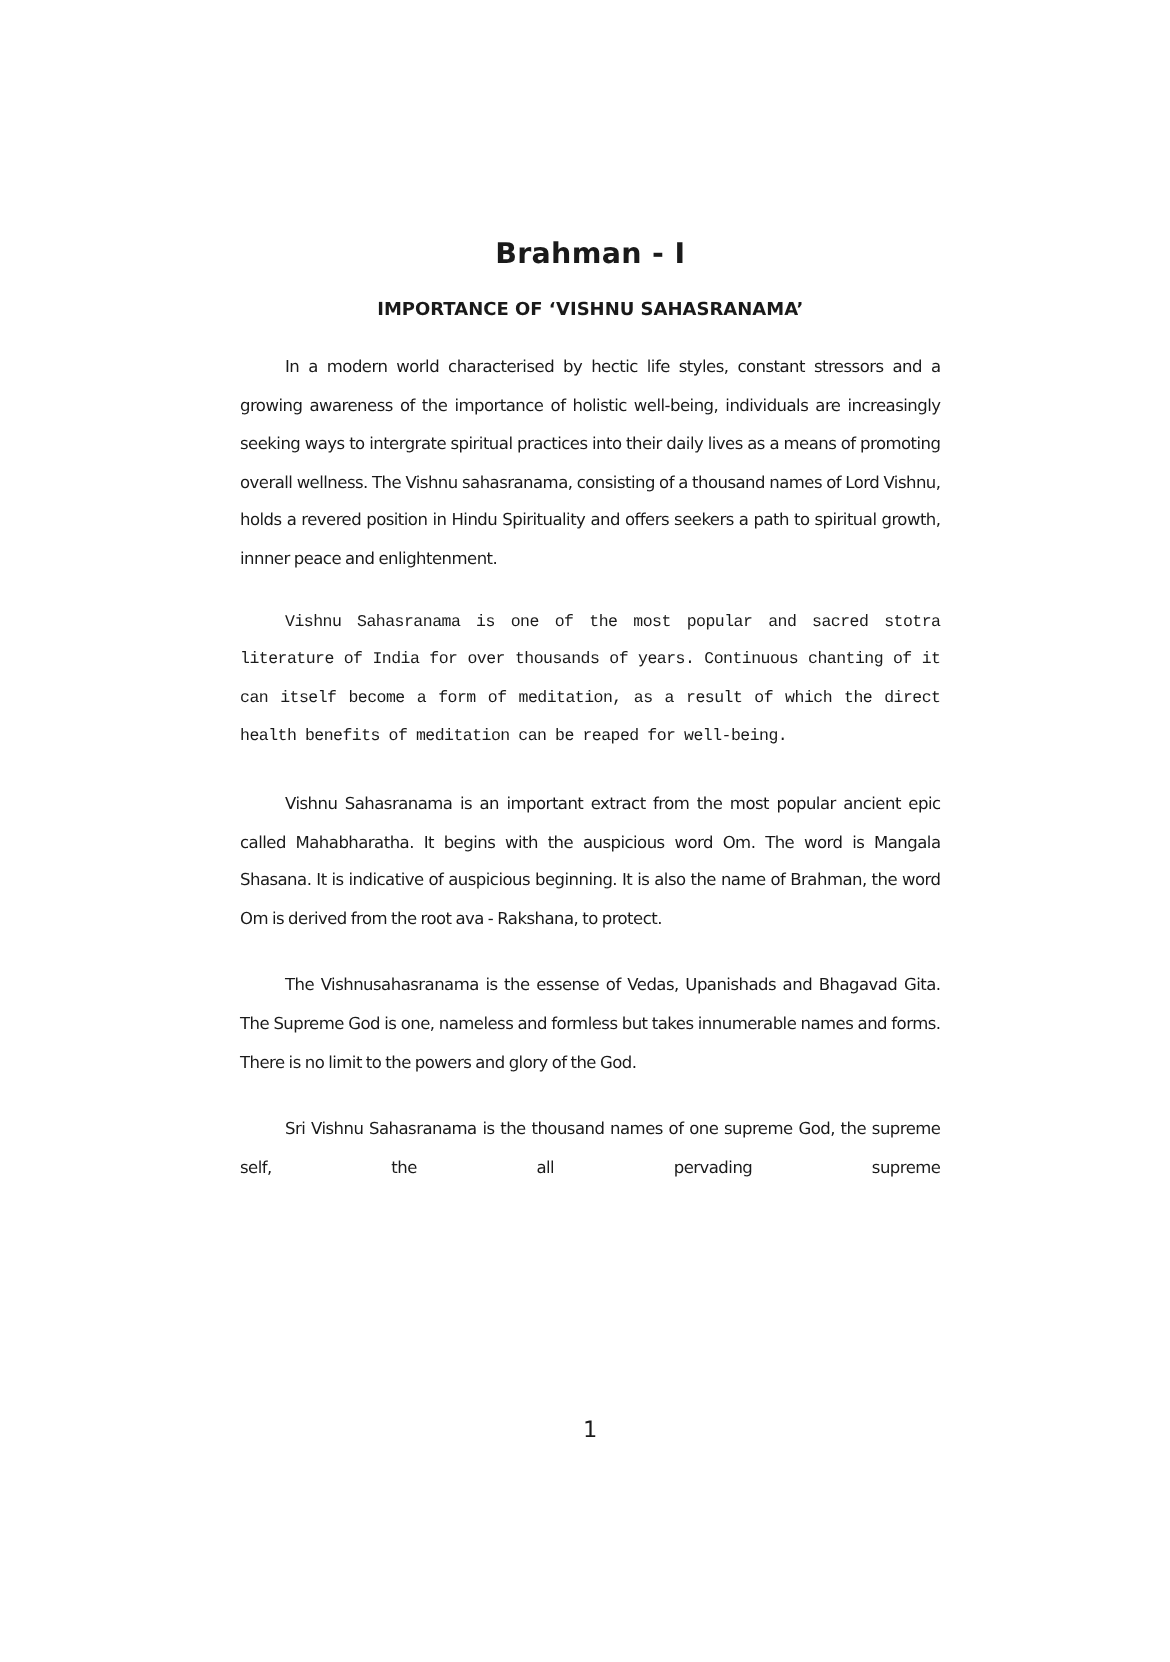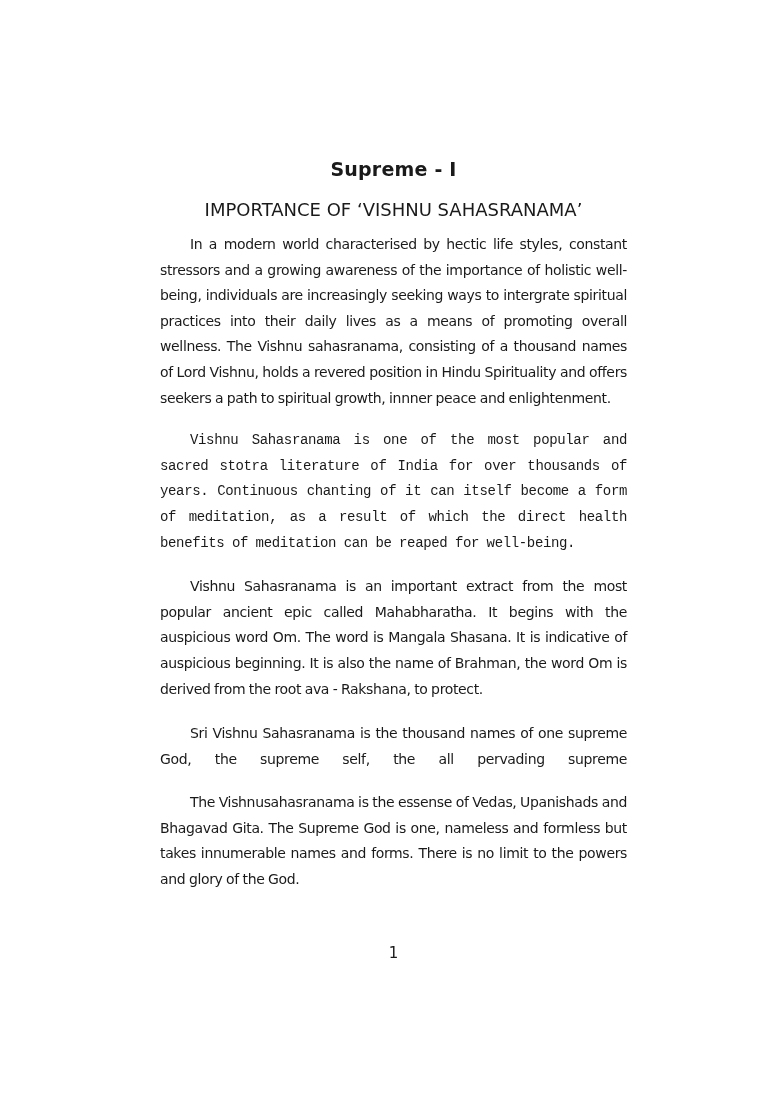--- a/index.html
+++ b/index.html
@@ -30,34 +30,34 @@
       font-size: 19px;
       font-weight: bold;
       letter-spacing: 0.2px;
     }
     .chapter-title {
       position: absolute;
       top: 199px;
       left: -10px;
       width: 487px;
       text-align: center;
-      font-size: 18px;
-      font-weight: normal;
+      font-size: 12px;
+      font-weight: bold;
       letter-spacing: 0px;
       white-space: nowrap;
     }
     .body-text {
       position: absolute;
       top: 232px;
       left: 0;
       width: 467px;
     }
     .para {
       margin: 0 0 18px 0;
-      font-size: 14px;
+      font-size: 11px;
       line-height: 25.6px;
       text-align: justify;
       text-indent: 30px;
       letter-spacing: -0.35px;
       word-spacing: -0.5px;
     }
     .para.p1 { margin-bottom: 17px; }
     .para.p2 { margin-bottom: 18px; font-family: Liberation Mono, monospace; }
     .para.p3 { margin-bottom: 19px; }
     .para.p4 { margin-bottom: 19px; }
@@ -68,25 +68,25 @@
       width: 467px;
       text-align: center;
       font-size: 15px;
       font-weight: normal;
     }
   </style>
 </head>
 <body>
 
 <div class="page">
-  <div class="chapter-label">Supreme - I</div>
+  <div class="chapter-label">Brahman - I</div>
   <div class="chapter-title">IMPORTANCE OF ‘VISHNU SAHASRANAMA’</div>
 
   <div class="body-text">
     <p class="para p1">In a modern world characterised by hectic life styles, constant stressors and a growing awareness of the importance of holistic well-being, individuals are increasingly seeking ways to intergrate spiritual practices into their daily lives as a means of promoting overall wellness. The Vishnu sahasranama, consisting of a thousand names of Lord Vishnu, holds a revered position in Hindu Spirituality and offers seekers a path to spiritual growth, innner peace and enlightenment.</p>
     <p class="para p2">Vishnu Sahasranama is one of the most popular and sacred stotra literature of India for over thousands of years. Continuous chanting of it can itself become a form of meditation, as a result of which the direct health benefits of meditation can be reaped for well-being.</p>
     <p class="para p3">Vishnu Sahasranama is an important extract from the most popular ancient epic called Mahabharatha. It begins with the auspicious word Om. The word is Mangala Shasana. It is indicative of auspicious beginning. It is also the name of Brahman, the word Om is derived from the root ava - Rakshana, to protect.</p>
+    <p class="para p4">The Vishnusahasranama is the essense of Vedas, Upanishads and Bhagavad Gita. The Supreme God is one, nameless and formless but takes innumerable names and forms. There is no limit to the powers and glory of the God.</p>
     <p class="para p5" style="text-align-last: justify;">Sri Vishnu Sahasranama is the thousand names of one supreme God, the supreme self, the all pervading supreme</p>
-    <p class="para p4">The Vishnusahasranama is the essense of Vedas, Upanishads and Bhagavad Gita. The Supreme God is one, nameless and formless but takes innumerable names and forms. There is no limit to the powers and glory of the God.</p>
   </div>
 
   <div class="page-number">1</div>
 </div>
 
 </body></html>

